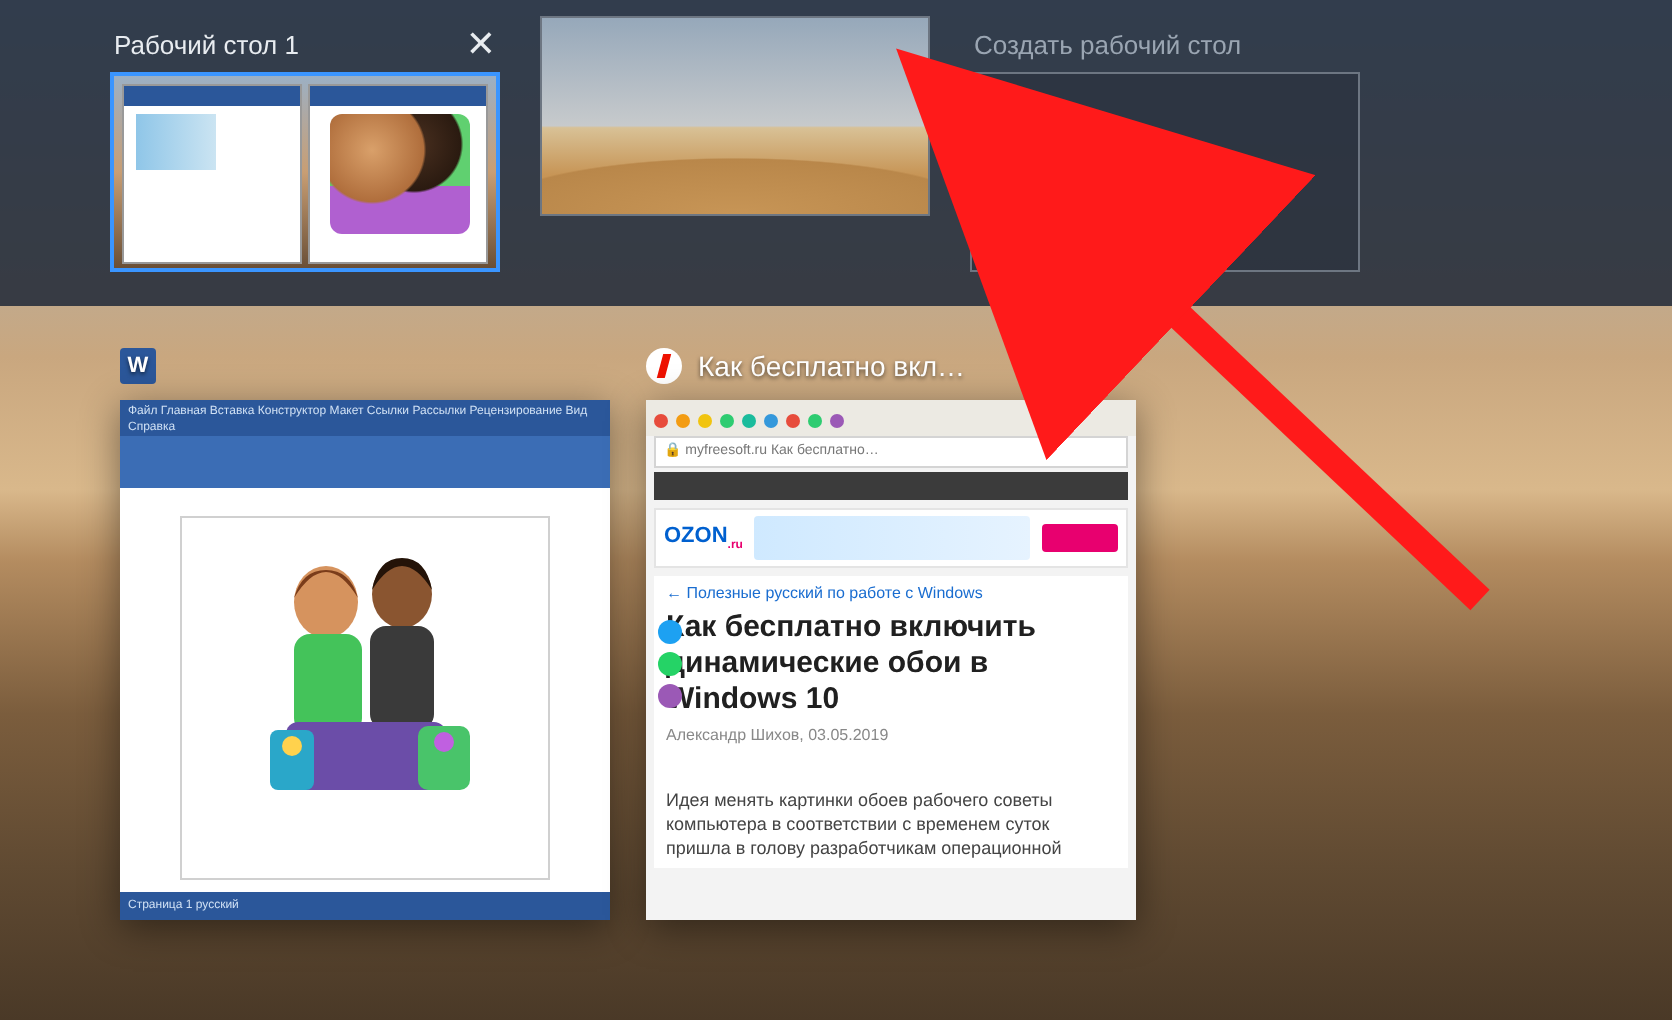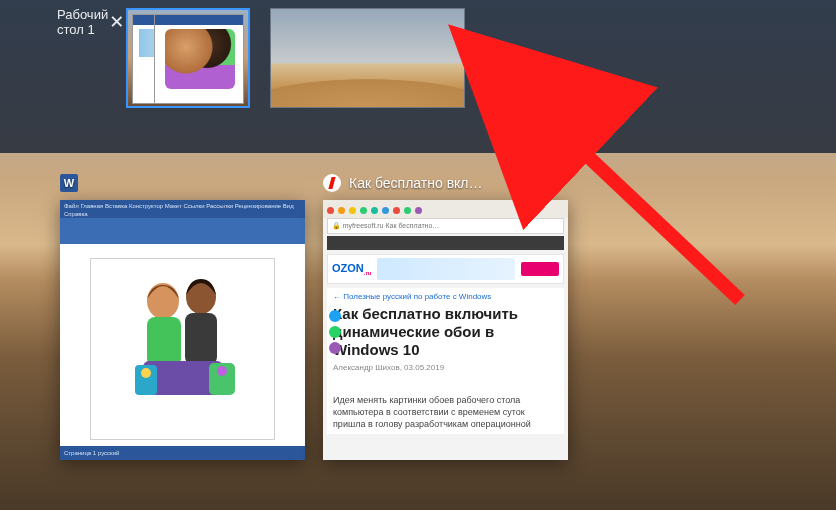--- a/index.html
+++ b/index.html
@@ -15,21 +15,21 @@
     height: 153px;
     background: rgba(30,40,55,0.85);
     display: flex;
     align-items: flex-start;
     padding: 8px 0 0 55px;
     gap: 20px;
   }
   .desk-slot {
     width: 195px;
     display: flex;
-    flex-direction: row;
+    flex-direction: column;
   }
   .desk-head {
     display: flex;
     align-items: center;
     justify-content: space-between;
     height: 28px;
     color: #e8ecf0;
     font-size: 13px;
     padding: 0 2px;
   }
@@ -170,20 +170,28 @@
       <div class="mini-win mwR">
           <div class="kids"></div>
         </div>
     </div>
   </div>
 
   <div class="desk-slot">
     <div class="desk-thumb th2"></div>
   </div>
 
+  <div class="desk-slot">
+    <div class="desk-head dim">
+      <span>Создать рабочий стол</span>
+    </div>
+    <div class="desk-thumb th3">
+      <span class="plus">＋</span>
+    </div>
+  </div>
 
 </div>
 
 <div class="tasks">
 
   <div class="task-tile">
     <div class="task-head">
       <span class="app-icon word-icon">W</span>
     </div>
     <div class="task-body word-win">
@@ -234,21 +242,21 @@
       <div class="toolbar2"></div>
       <div class="ozon">
         <span class="logo"><span>OZON</span><sub>.ru</sub></span>
         <span class="banner"></span>
         <span class="btn"></span>
       </div>
       <div class="content">
         <div class="crumb">Полезные русский по работе с Windows</div>
         <h1>Как бесплатно включить динамические обои в Windows 10</h1>
         <div class="meta">Александр Шихов, 03.05.2019</div>
-        <div class="para">Идея менять картинки обоев рабочего стола компьютера в соответствии с временем суток пришла в голову разработчикам операционной</div>
+        <div class="para">Идея менять картинки обоев рабочего советы компьютера в соответствии с временем суток пришла в голову разработчикам операционной</div>
       </div>
       <div class="side-icons">
         <span style="background:#1da1f2"></span>
         <span style="background:#25d366"></span>
         <span style="background:#9b59b6"></span>
       </div>
     </div>
   </div>
 
 </div>

